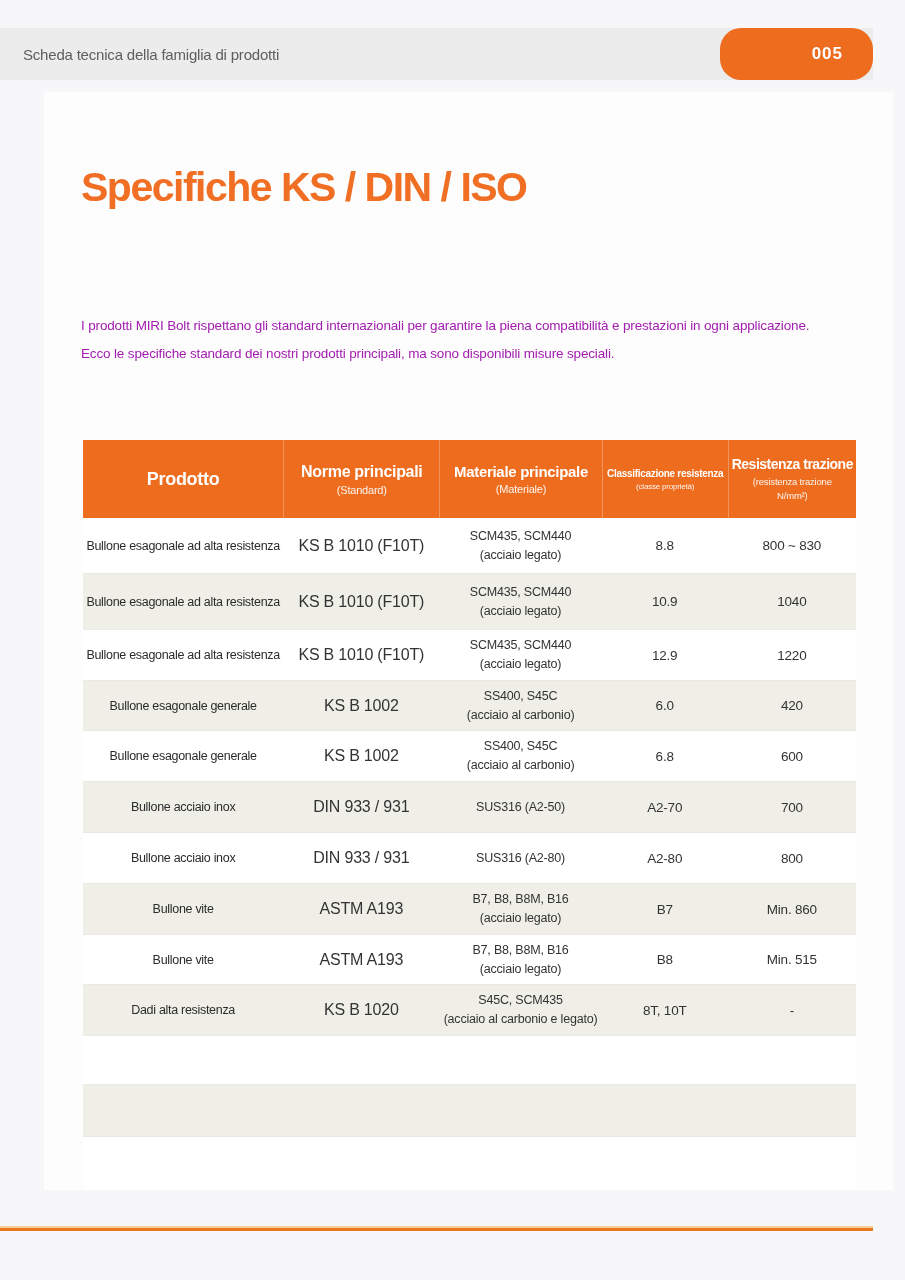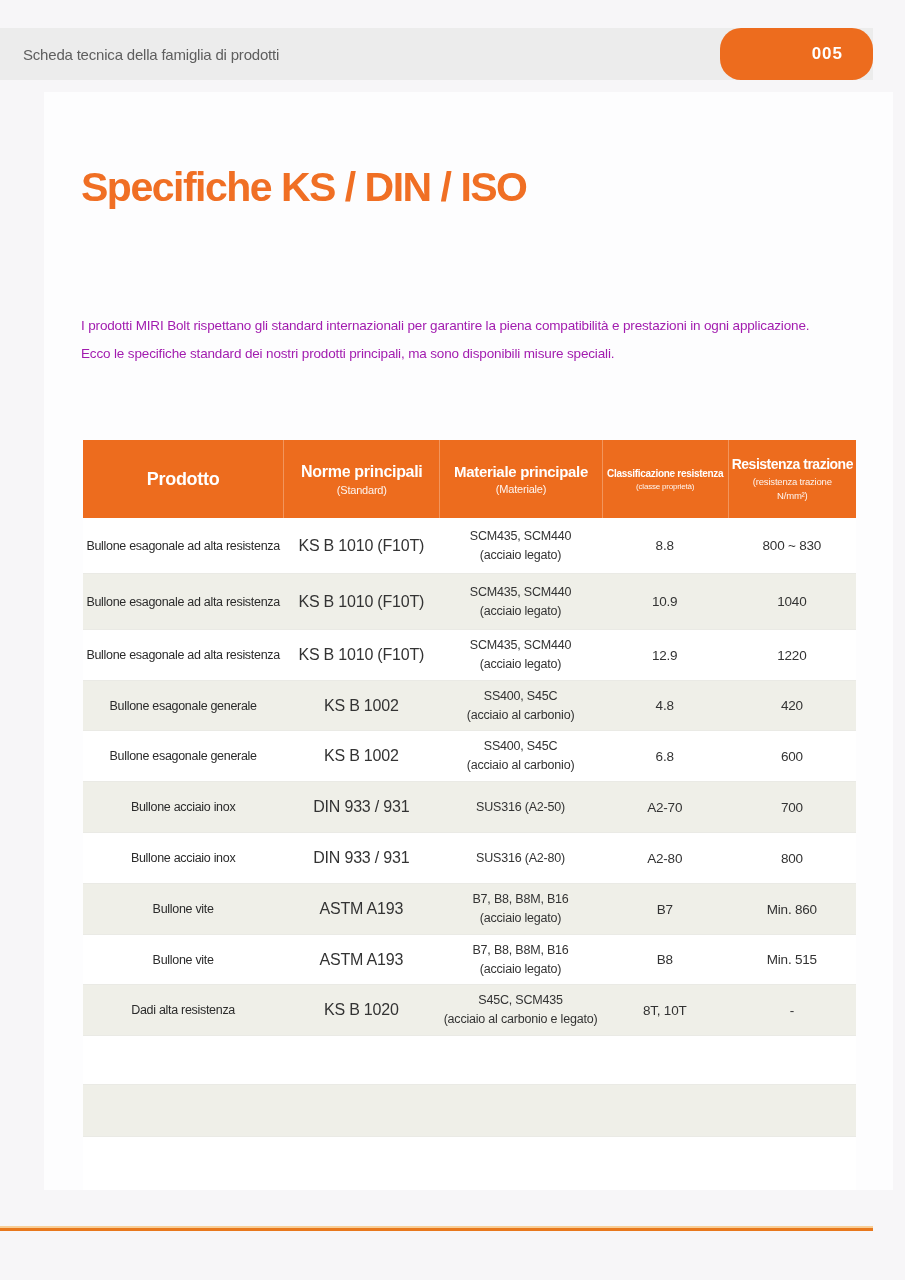--- a/index.html
+++ b/index.html
@@ -131,21 +131,21 @@
 (acciaio legato)</div>
         <div class="td c4">12.9</div>
         <div class="td c5">1220</div>
       </div>
 
       <div class="tr stripe" style="height:50px">
         <div class="td prod c1">Bullone esagonale generale</div>
         <div class="td norm c2">KS B 1002</div>
         <div class="td mat c3">SS400, S45C
 (acciaio al carbonio)</div>
-        <div class="td c4">4.8</div>
+        <div class="td c4">6.0</div>
         <div class="td c5">420</div>
       </div>
 
       <div class="tr" style="height:51px">
         <div class="td prod c1">Bullone esagonale generale</div>
         <div class="td norm c2">KS B 1002</div>
         <div class="td mat c3">SS400, S45C
 (acciaio al carbonio)</div>
         <div class="td c4">6.8</div>
         <div class="td c5">600</div>

